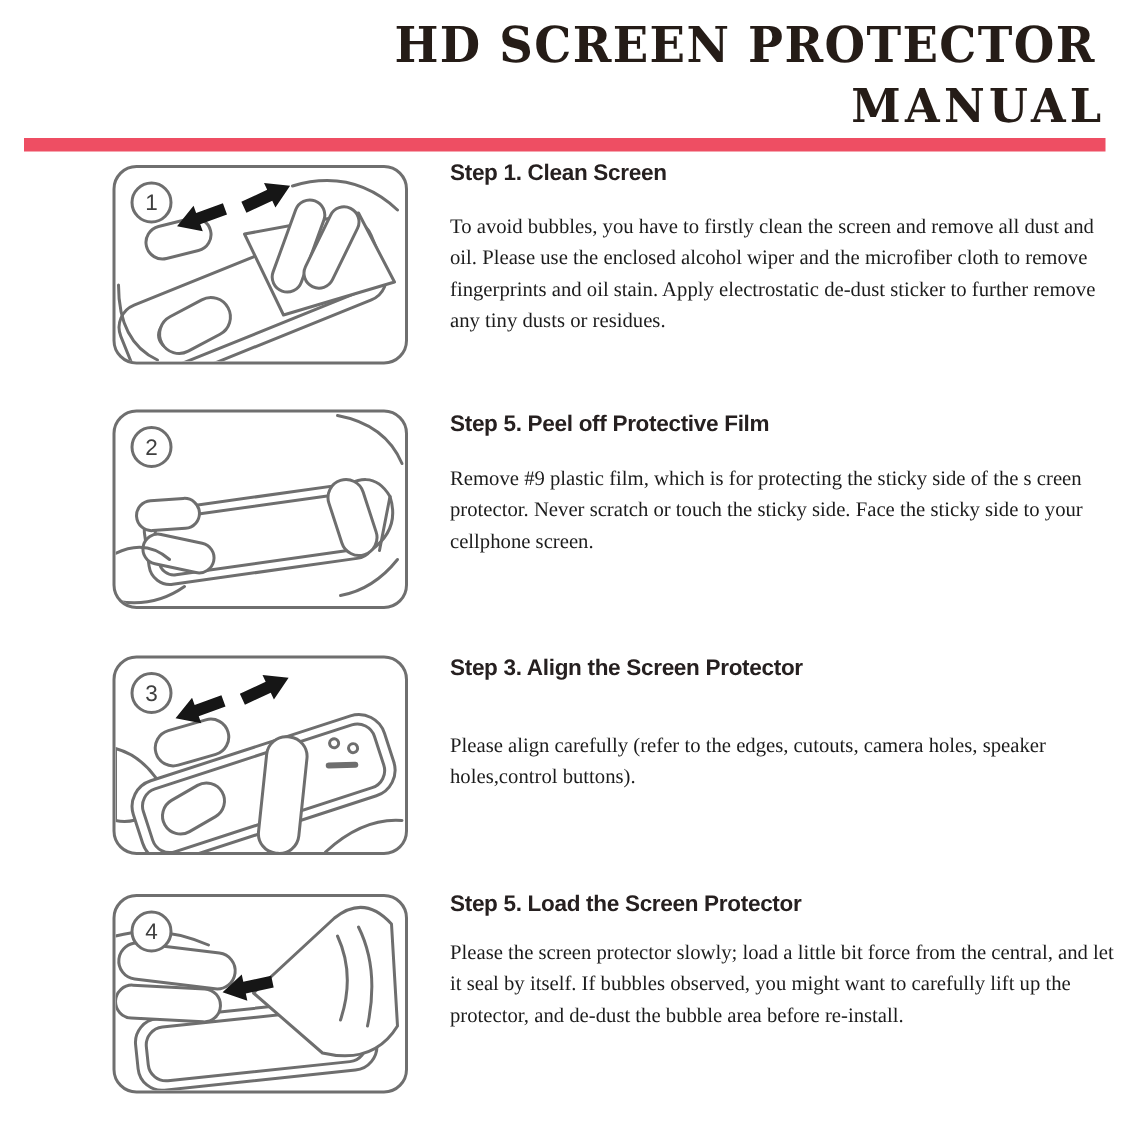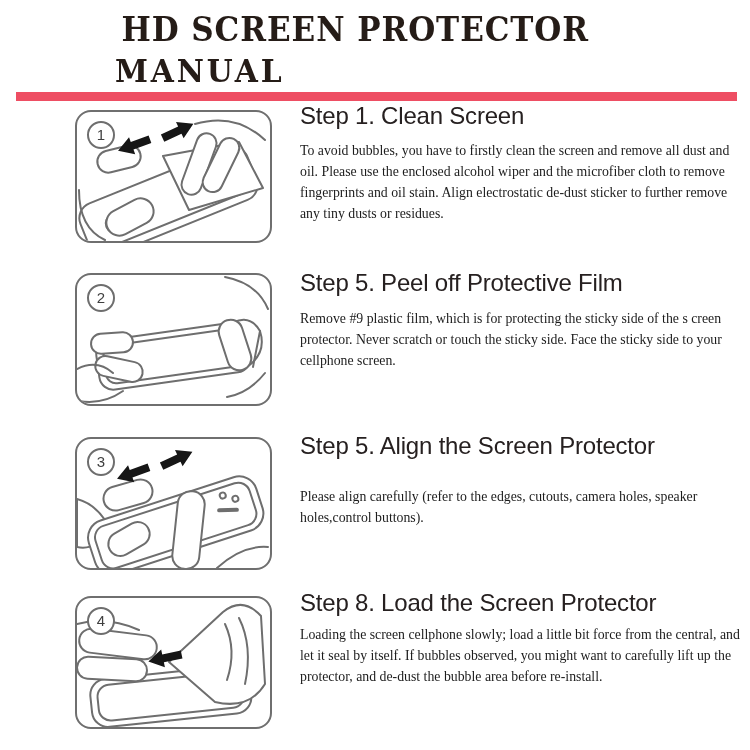--- a/index.html
+++ b/index.html
@@ -1,28 +1,28 @@
 <!DOCTYPE html>
 <html><head>
 <meta charset="utf-8">
 <style>
   html,body{margin:0;padding:0;}
   body{
     width:750px;height:750px;background:#ffffff;position:relative;overflow:hidden;
     font-family:"Liberation Sans",sans-serif;
   }
-  .title-wrap{position:absolute;top:10px;left:102px;width:648px;text-align:left;
+  .title-wrap{position:absolute;top:10px;left:102px;width:648px;text-align:right;
     color:#251c17;font-family:"DejaVu Serif",serif;font-weight:bold;}
   .title-line1{font-size:33px;line-height:40px;letter-spacing:1px;transform:scaleX(.94);transform-origin:center;white-space:nowrap;}
   .title-line2{font-size:31px;line-height:34px;letter-spacing:3px;margin-top:4px;transform:scaleX(.96);transform-origin:center;white-space:nowrap;}
   .divider{position:absolute;left:16px;top:92px;width:721px;height:9px;background:#ee4e63;}
   .illus-box{position:absolute;left:75px;width:197px;height:133px;border:2px solid #6f6f6f;
     border-radius:16px;box-sizing:border-box;background:#fff;overflow:hidden;}
   .box1{top:110px}.box2{top:273px}.box3{top:437px}.box4{top:596px}
-  .step-heading{position:absolute;left:300px;font-weight:400;font-size:24px;line-height:24px;
+  .step-heading{position:absolute;left:300px;font-weight:700;font-size:15px;line-height:24px;
     letter-spacing:-.2px;color:#262020;white-space:nowrap;}
   .h1{top:104px}.h2{top:271px}.h3{top:434px}.h4{top:591px}
   .step-body{position:absolute;left:300px;width:447px;font-family:"Liberation Serif",serif;
     font-size:13.8px;line-height:21px;color:#1c1c1c;}
   .b1{top:140px}.b2{top:308px}.b3{top:486px}.b4{top:624px}
   svg{display:block;}
   .art{stroke:#6e6e6e;fill:none;stroke-width:2;stroke-linejoin:round;stroke-linecap:round;}
   .art .w{fill:#ffffff;}
   .blackfill{fill:#161616;stroke:none;}
   .badge-num{font-family:"Liberation Sans",sans-serif;font-size:15px;fill:#3f3f3f;stroke:none;}
@@ -139,22 +139,22 @@
       <use href="#arr" transform="translate(88,60) rotate(168)"></use>
     </g>
     <g>
       <circle class="w" cx="24" cy="23" r="13" stroke="#6e6e6e" stroke-width="2" fill="#fff"></circle>
       <text class="badge-num" x="24" y="28" text-anchor="middle">4</text>
     </g>
   </svg>
 </div>
 
 <div class="step-heading h1">Step 1. Clean Screen</div>
-<div class="step-body b1">To avoid bubbles, you have to firstly clean the screen and remove all dust and oil. Please use the enclosed alcohol wiper and the microfiber cloth to remove fingerprints and oil stain. Align electrostatic de-dust sticker to further remove any tiny dusts or residues.</div>
+<div class="step-body b1">To avoid bubbles, you have to firstly clean the screen and remove all dust and oil. Please use the enclosed alcohol wiper and the microfiber cloth to remove fingerprints and oil stain. Apply electrostatic de-dust sticker to further remove any tiny dusts or residues.</div>
 
 <div class="step-heading h2">Step 5. Peel off Protective Film</div>
 <div class="step-body b2">Remove #9 plastic film, which is for protecting the sticky side of the s creen protector. Never scratch or touch the sticky side. Face the sticky side to your cellphone screen.</div>
 
-<div class="step-heading h3">Step 5. Align the Screen Protector</div>
+<div class="step-heading h3">Step 3. Align the Screen Protector</div>
 <div class="step-body b3">Please align carefully (refer to the edges, cutouts, camera holes, speaker holes,control buttons).</div>
 
-<div class="step-heading h4">Step 8. Load the Screen Protector</div>
-<div class="step-body b4">Loading the screen cellphone slowly; load a little bit force from the central, and let it seal by itself. If bubbles observed, you might want to carefully lift up the protector, and de-dust the bubble area before re-install.</div>
+<div class="step-heading h4">Step 5. Load the Screen Protector</div>
+<div class="step-body b4">Please the screen protector slowly; load a little bit force from the central, and let it seal by itself. If bubbles observed, you might want to carefully lift up the protector, and de-dust the bubble area before re-install.</div>
 
 </body></html>

